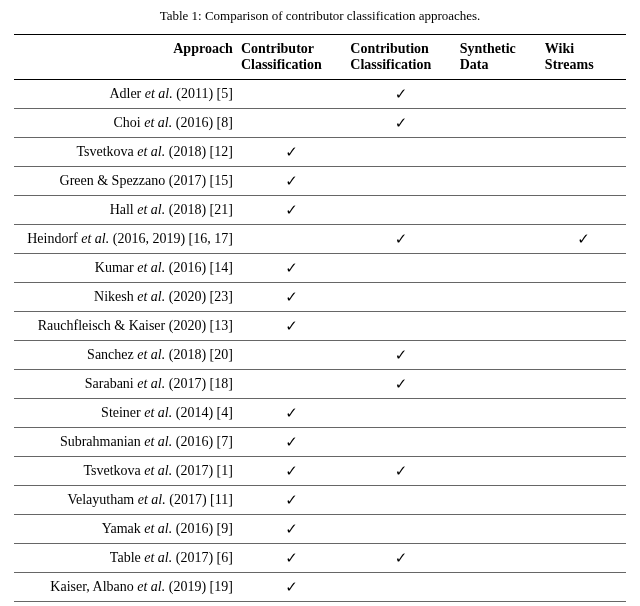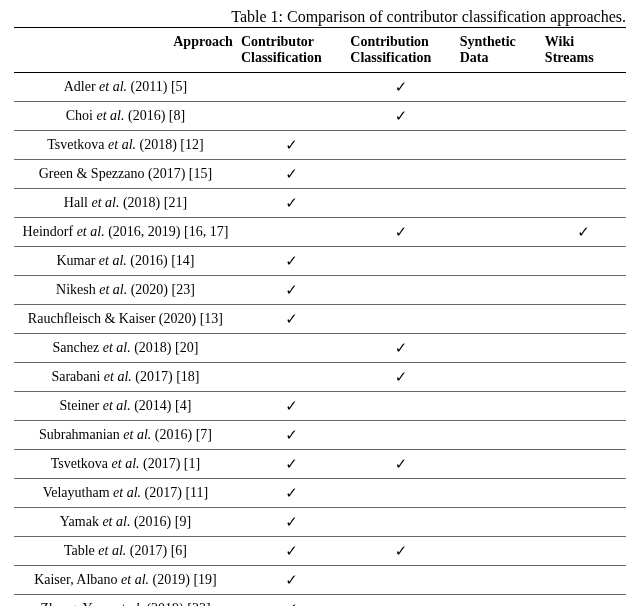--- a/index.html
+++ b/index.html
@@ -9,23 +9,23 @@
     font-family: "Times New Roman", Times, serif;
     font-size: 14px;
     color: #000;
   }
   .wrap {
     width: 640px;
     box-sizing: border-box;
     padding: 8px 14px 18px 14px;
   }
   .caption {
-    text-align: right;
-    font-size: 16px;
-    margin-bottom: 1px;
+    text-align: center;
+    font-size: 13px;
+    margin-bottom: 10px;
   }
   table {
     width: 100%;
     border-collapse: collapse;
     table-layout: fixed;
   }
   col.c-approach { width: 220px; }
   col.c-col2 { width: 108px; }
   col.c-col3 { width: 108px; }
   col.c-col4 { width: 84px; }
@@ -45,21 +45,21 @@
   .rule-mid    { border-top: 1px solid #000; }
   .rule-bottom { border-bottom: 1.6px solid #000; }
 
   tbody td {
     padding: 5px 4px;
     font-size: 14px;
     vertical-align: middle;
     border-top: 0.6px solid #666;
   }
   tbody tr:first-child td { border-top: none; }
-  td.approach { text-align: center; }
+  td.approach { text-align: right; }
   td.mark { text-align: center; font-size: 15px; }
 
   .check::before { content: "\2713"; }
 
   .italic { font-style: italic; }
 </style>
 </head>
 <body>
 
 <div class="wrap">

